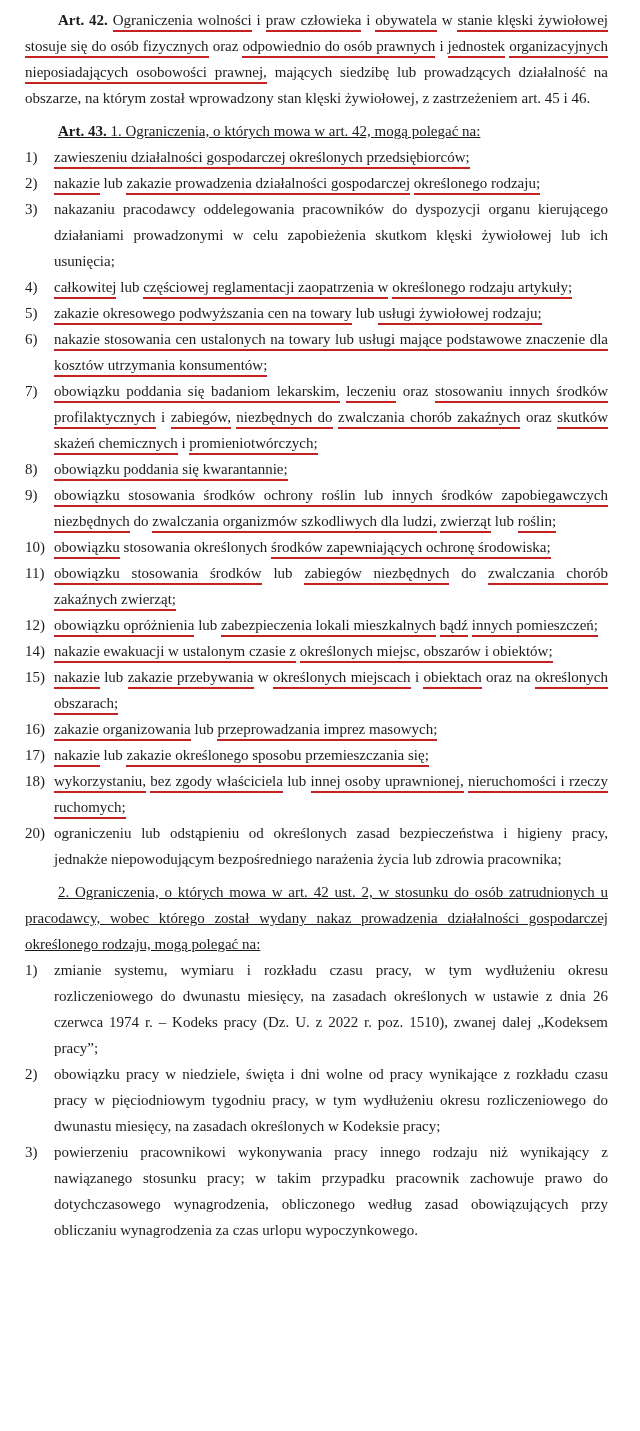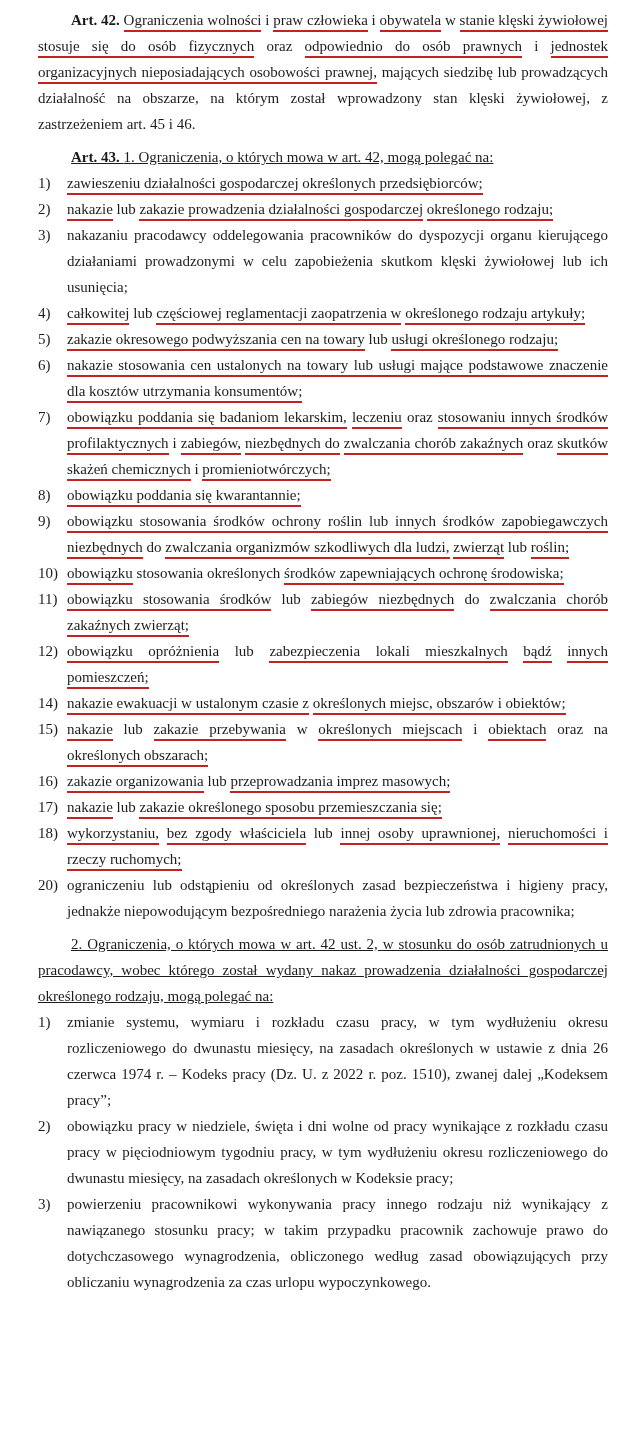--- a/index.html
+++ b/index.html
@@ -1,20 +1,20 @@
 <!DOCTYPE html>
 <html><head>
 <meta charset="utf-8">
 <style>
   html,body{margin:0;padding:0;background:#ffffff;}
   .page{
     position:relative;
     width:640px;height:1431px;
     box-sizing:border-box;
-    padding:7px 32px 0 38px;
+    padding:7px 32px 0 25px;
     background:#ffffff;
     overflow:hidden;
     font-family:"Liberation Serif","DejaVu Serif",serif;
     font-size:15px;
     line-height:26px;
     color:#1c1c1c;
     text-align:justify;
   }
   .para{margin:0;}
   .para.indent{text-indent:33px;}
@@ -29,21 +29,21 @@
 </head>
 <body>
 
 <div class="page">
     <div class="para indent"><span class="bold">Art. 42. </span><span class="u-s">Ograniczenia wolności</span><span> i </span><span class="u-s">praw człowieka</span><span> i </span><span class="u-s">obywatela</span><span> w </span><span class="u-s">stanie klęski żywiołowej</span><span> </span><span class="u-s">stosuje się do osób fizycznych</span><span> oraz </span><span class="u-s">odpowiednio do osób prawnych</span><span> i </span><span class="u-s">jednostek</span><span> </span><span class="u-s">organizacyjnych nieposiadających osobowości prawnej,</span><span> mających siedzibę lub prowadzących działalność na obszarze, na którym został wprowadzony stan klęski żywiołowej, z zastrzeżeniem art. 45 i 46.</span></div>
     <div class="para indent gap"><span class="bold">Art. 43. </span><span>1. Ograniczenia, o których mowa w art. 42, mogą polegać na:</span></div>
     <div class="li"><span class="num">1)</span><span><span class="u-s">zawieszeniu działalności gospodarczej określonych przedsiębiorców;</span></span></div>
     <div class="li"><span class="num">2)</span><span><span class="u-s">nakazie</span><span> lub </span><span class="u-s">zakazie prowadzenia działalności gospodarczej</span><span> </span><span class="u-s">określonego rodzaju;</span></span></div>
     <div class="li"><span class="num">3)</span><span><span>nakazaniu pracodawcy oddelegowania pracowników do dyspozycji organu kierującego działaniami prowadzonymi w celu zapobieżenia skutkom klęski żywiołowej lub ich usunięcia;</span></span></div>
     <div class="li"><span class="num">4)</span><span><span class="u-s">całkowitej</span><span> lub </span><span class="u-s">częściowej reglamentacji zaopatrzenia w</span><span> </span><span class="u-s">określonego rodzaju artykuły;</span></span></div>
-    <div class="li"><span class="num">5)</span><span><span class="u-s">zakazie okresowego podwyższania cen na towary</span><span> lub </span><span class="u-s">usługi określonego rodzaju;</span></span></div>
+    <div class="li"><span class="num">5)</span><span><span class="u-s">zakazie okresowego podwyższania cen na towary</span><span> lub </span><span class="u-s">usługi żywiołowej rodzaju;</span></span></div>
     <div class="li"><span class="num">6)</span><span><span class="u-s">nakazie stosowania cen ustalonych na towary lub usługi mające podstawowe znaczenie dla kosztów utrzymania konsumentów;</span></span></div>
     <div class="li"><span class="num">7)</span><span><span class="u-s">obowiązku poddania się badaniom lekarskim,</span><span> </span><span class="u-s">leczeniu</span><span> oraz </span><span class="u-s">stosowaniu innych środków</span><span> </span><span class="u-s">profilaktycznych</span><span> i </span><span class="u-s">zabiegów,</span><span> </span><span class="u-s">niezbędnych do</span><span> </span><span class="u-s">zwalczania chorób zakaźnych</span><span> oraz </span><span class="u-s">skutków</span><span> </span><span class="u-s">skażeń chemicznych</span><span> i </span><span class="u-s">promieniotwórczych;</span></span></div>
     <div class="li"><span class="num">8)</span><span><span class="u-s">obowiązku poddania się kwarantannie;</span></span></div>
     <div class="li"><span class="num">9)</span><span><span class="u-s">obowiązku stosowania środków ochrony roślin lub innych środków zapobiegawczych</span><span> </span><span class="u-s">niezbędnych</span><span> do </span><span class="u-s">zwalczania organizmów szkodliwych dla ludzi,</span><span> </span><span class="u-s">zwierząt</span><span> lub </span><span class="u-s">roślin;</span></span></div>
     <div class="li"><span class="num">10)</span><span><span class="u-s">obowiązku</span><span> stosowania określonych </span><span class="u-s">środków zapewniających ochronę środowiska;</span></span></div>
     <div class="li"><span class="num">11)</span><span><span class="u-s">obowiązku stosowania środków</span><span> lub </span><span class="u-s">zabiegów niezbędnych</span><span> do </span><span class="u-s">zwalczania chorób zakaźnych zwierząt;</span></span></div>
     <div class="li"><span class="num">12)</span><span><span class="u-s">obowiązku opróżnienia</span><span> lub </span><span class="u-s">zabezpieczenia lokali mieszkalnych</span><span> </span><span class="u-s">bądź</span><span> </span><span class="u-s">innych pomieszczeń;</span></span></div>
     <div class="li"><span class="num">14)</span><span><span class="u-s">nakazie ewakuacji w ustalonym czasie z</span><span> </span><span class="u-s">określonych miejsc, obszarów i obiektów;</span></span></div>
     <div class="li"><span class="num">15)</span><span><span class="u-s">nakazie</span><span> lub </span><span class="u-s">zakazie przebywania</span><span> w </span><span class="u-s">określonych miejscach</span><span> i </span><span class="u-s">obiektach</span><span> oraz na </span><span class="u-s">określonych obszarach;</span></span></div>
     <div class="li"><span class="num">16)</span><span><span class="u-s">zakazie organizowania</span><span> lub </span><span class="u-s">przeprowadzania imprez masowych;</span></span></div>

